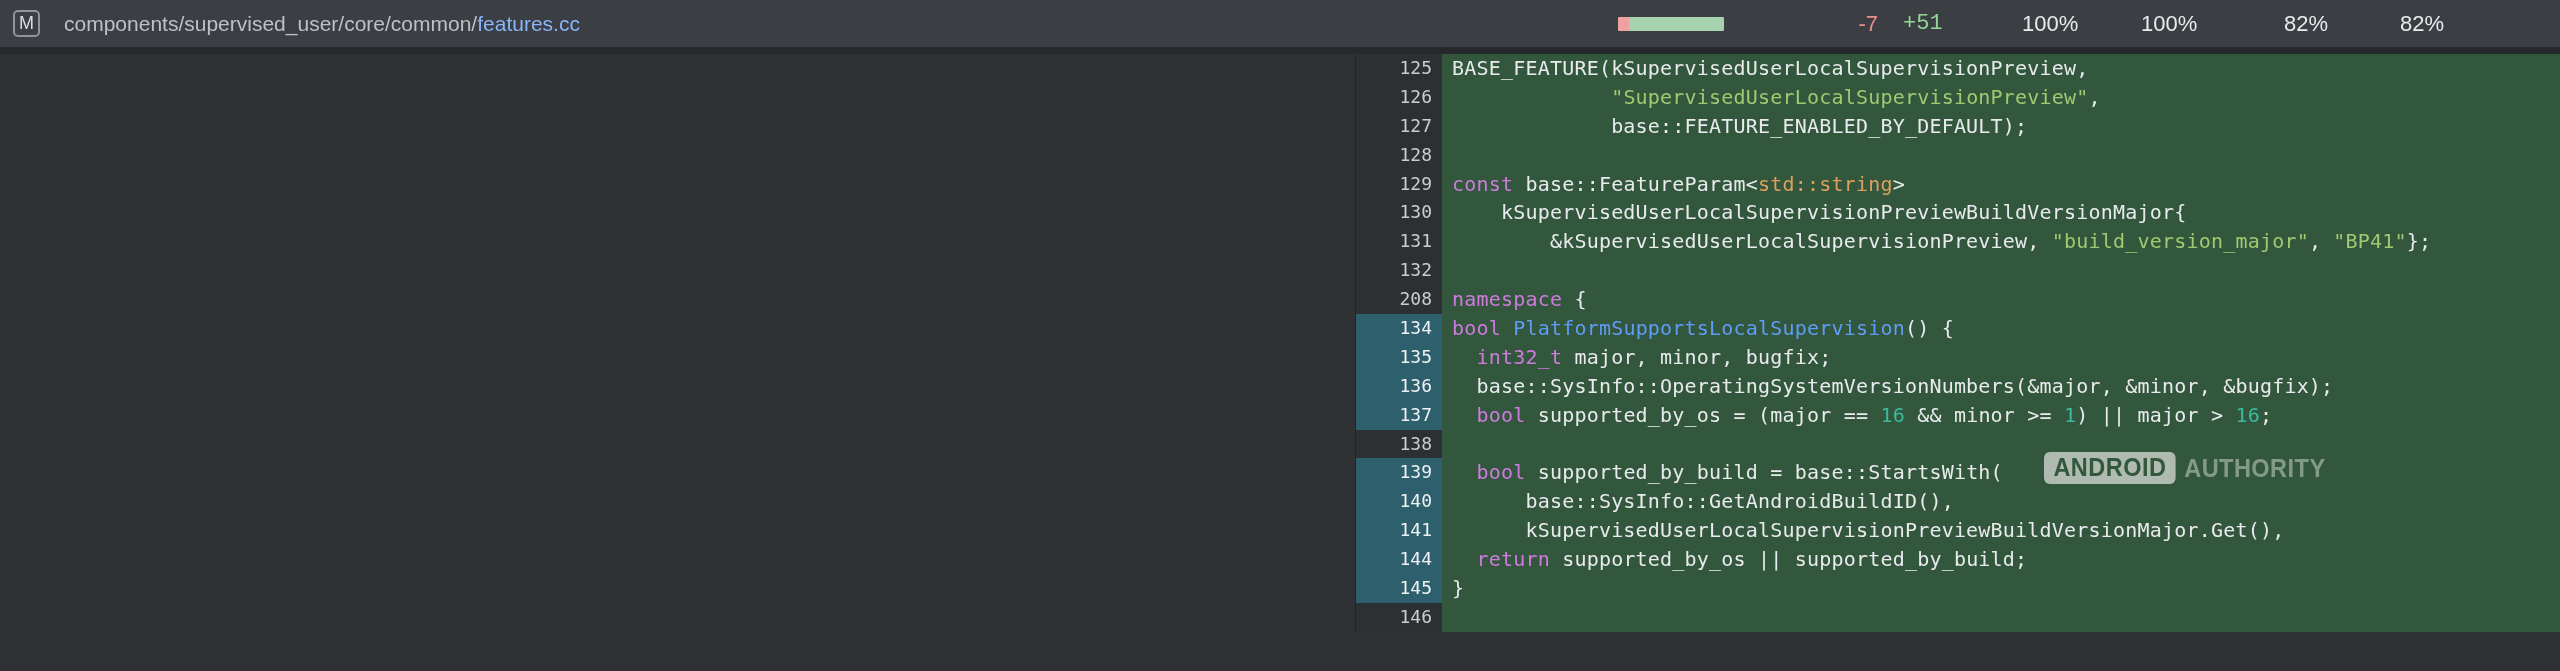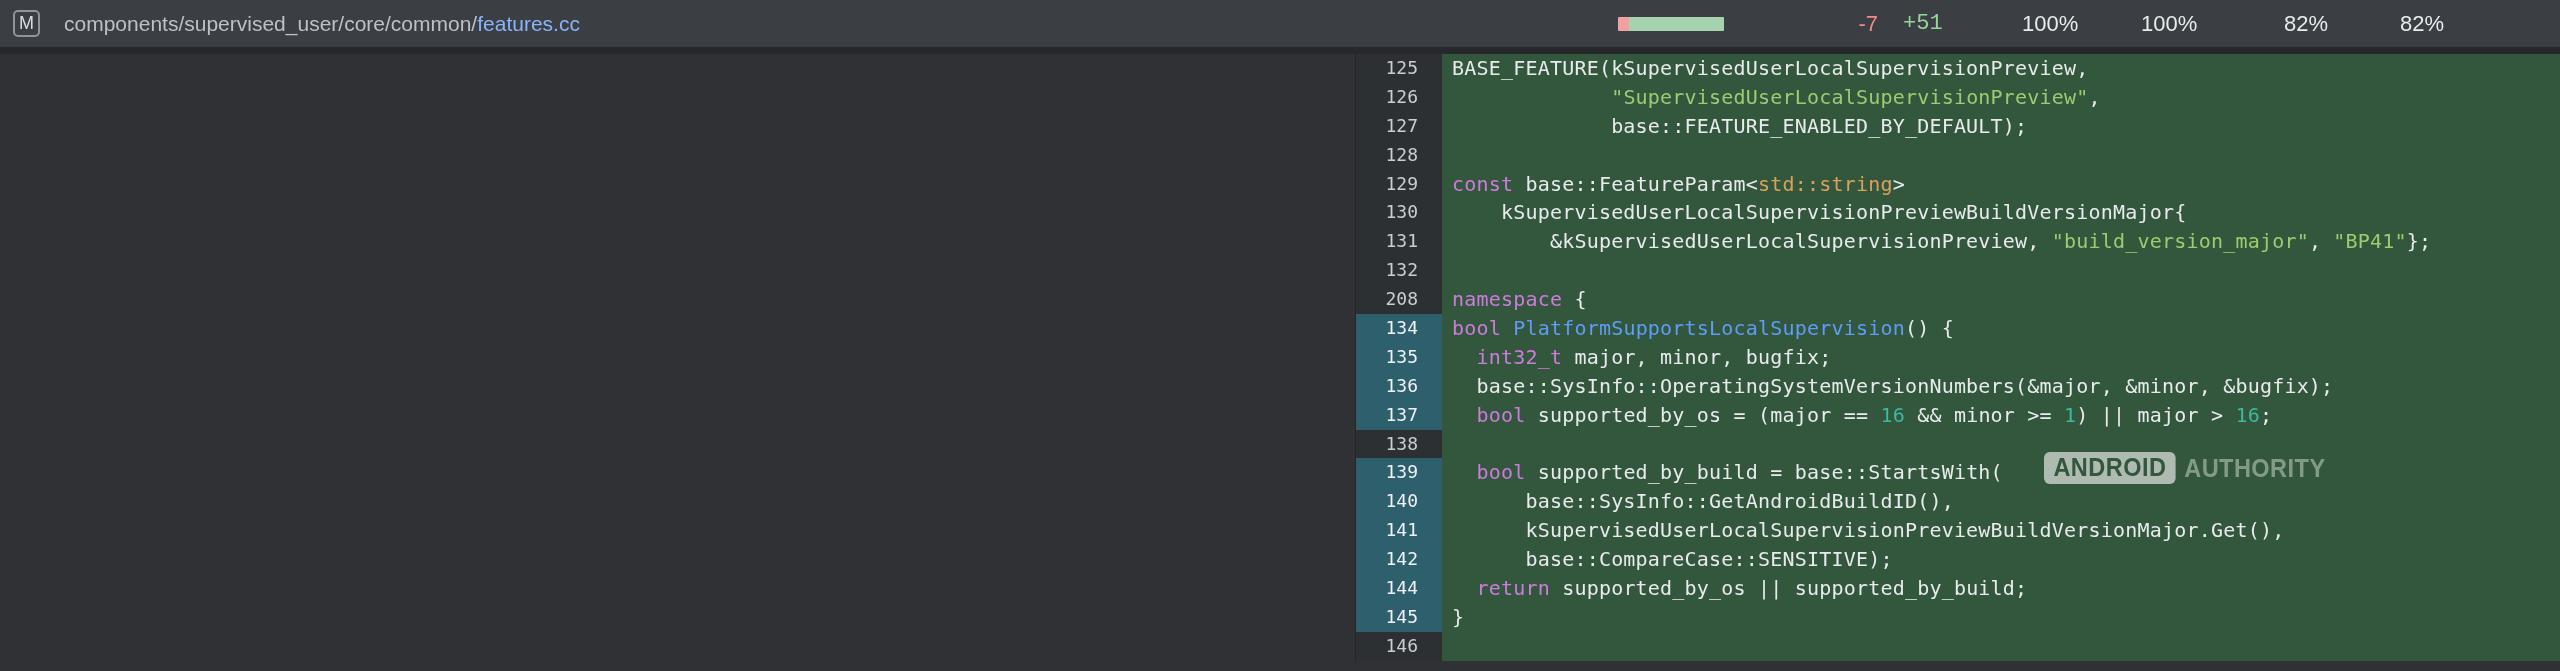--- a/index.html
+++ b/index.html
@@ -39,21 +39,21 @@
   .strip { width:2560px; height:7px; background:var(--strip,#26282b); }
 
   
   .content { display:flex; width:2560px; }
   .left-panel { width:1355px; background:var(--panel-bg,#2f3134); }
   .right-pane { width:1205px; }
 
   .row { display:flex; height:28.9px; }
   .gutter {
     width:87px; height:28.9px; line-height:28.9px;
-    padding-right:24px; text-align:right;
+    padding-right:10px; text-align:right;
     font-family:"DejaVu Sans Mono", monospace; font-size:18px;
     color:var(--line-num,#c9ced2);
     background:var(--gutter-bg,#2d3033);
     border-left:1px solid #232528;
     flex:none;
   }
   .gutter.hl { background:var(--gutter-highlight,#2d5f6d); color:var(--line-num-hl,#eef2f4); }
   .codecell {
     flex:1; height:28.9px; line-height:28.9px;
     padding-left:10px; white-space:pre; overflow:hidden;
@@ -165,24 +165,20 @@
         </div>
         <div class="row">
           <div class="gutter hl">140</div>
           <div class="codecell"><span class="tok-p">      base::SysInfo::GetAndroidBuildID(),</span></div>
         </div>
         <div class="row">
           <div class="gutter hl">141</div>
           <div class="codecell"><span class="tok-p">      kSupervisedUserLocalSupervisionPreviewBuildVersionMajor.Get(),</span></div>
         </div>
         <div class="row">
-          <div class="gutter hl">142</div>
-          <div class="codecell"><span class="tok-p">      base::CompareCase::SENSITIVE);</span></div>
-        </div>
-        <div class="row">
           <div class="gutter hl">144</div>
           <div class="codecell"><span class="tok-p">  </span><span class="tok-k">return</span><span class="tok-p"> supported_by_os || supported_by_build;</span></div>
         </div>
         <div class="row">
           <div class="gutter hl">145</div>
           <div class="codecell"><span class="tok-p">}</span></div>
         </div>
         <div class="row">
           <div class="gutter">146</div>
           <div class="codecell"></div>

